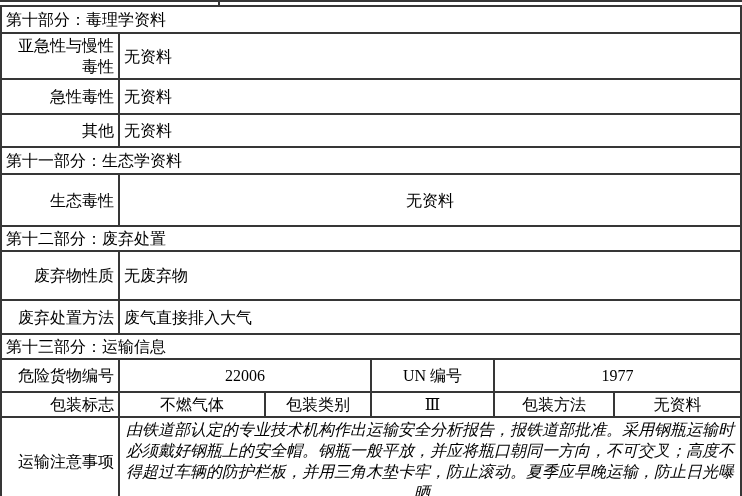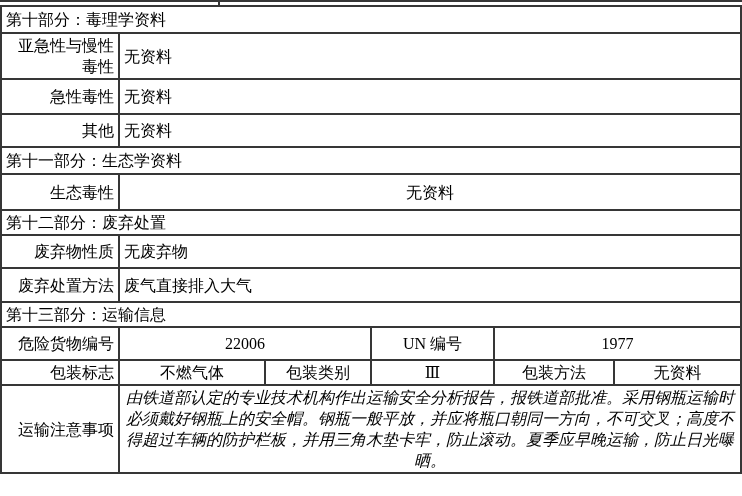--- a/index.html
+++ b/index.html
@@ -99,29 +99,29 @@
       <td class="val" colspan="5">无资料</td>
     </tr>
     <tr style="height:33px">
       <td class="lbl">其他</td>
       <td class="val" colspan="5">无资料</td>
     </tr>
 
     <tr style="height:27px">
       <td class="hdr" colspan="6">第十一部分：生态学资料</td>
     </tr>
-    <tr style="height:36px">
+    <tr style="height:52px">
       <td class="lbl">生态毒性</td>
       <td class="val-c" colspan="5">无资料</td>
     </tr>
 
     <tr style="height:20px">
       <td class="hdr" colspan="6">第十二部分：废弃处置</td>
     </tr>
-    <tr style="height:33px">
+    <tr style="height:49px">
       <td class="lbl">废弃物性质</td>
       <td class="val" colspan="5">无废弃物</td>
     </tr>
     <tr style="height:34px">
       <td class="lbl">废弃处置方法</td>
       <td class="val" colspan="5">废气直接排入大气</td>
     </tr>
 
     <tr style="height:14px">
       <td class="hdr" colspan="6">第十三部分：运输信息</td>

